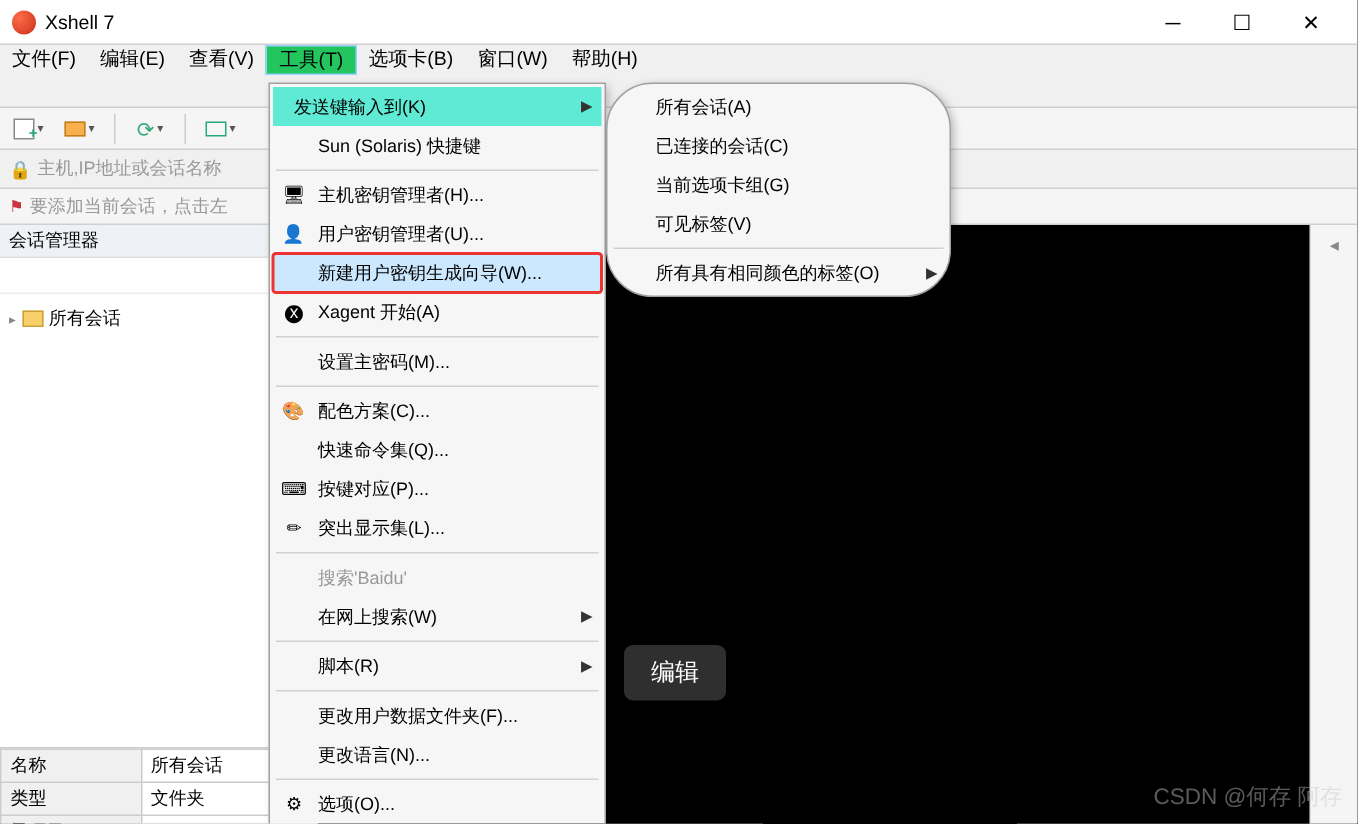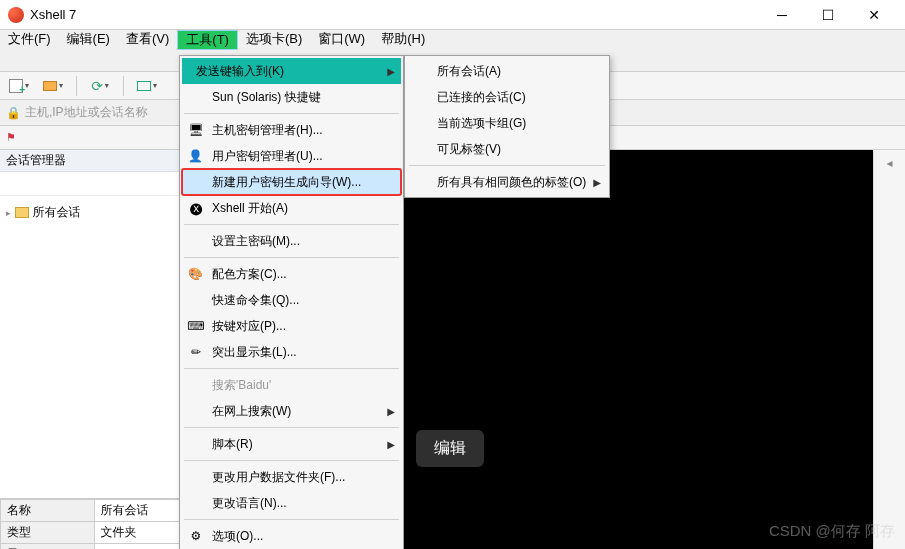--- a/index.html
+++ b/index.html
@@ -47,26 +47,26 @@
 
 .terminal { flex:1; background:#000; color:#ccc; font-family:Consolas,monospace; font-size:13px; padding:12px; position:relative; white-space:pre; }
 .slim-right { width:32px; background:#f5f5f5; border-left:1px solid #ddd; display:flex; flex-direction:column; align-items:center; padding-top:6px; gap:10px; color:#888; }
 
 
 .menu { position:absolute; background:#f6f6f6; border:1px solid #a0a0a0; box-shadow:2px 2px 6px rgba(0,0,0,0.25); padding:2px; z-index:100; }
 .menu .row { display:flex; align-items:center; height:26px; padding:0 18px 0 30px; position:relative; font-size:13px; white-space:nowrap; min-width:200px; }
 .menu .row .ricon { position:absolute; left:6px; width:16px; height:16px; display:flex; align-items:center; justify-content:center; font-size:12px; }
 .menu .row .arrow { position:absolute; right:6px; font-size:10px; color:#333; }
 .menu .sep { height:1px; background:#d0d0d0; margin:3px 2px; }
-.menu .row.hl { background:#14b8a6;padding-left:14px; }
+.menu .row.hl { background:#5eead4;padding-left:14px; }
 .menu .row.disabled { color:#999; }
 .menu .row.boxed { outline:2px solid #e33; outline-offset:-1px; border-radius:2px; background:#cce8ff; }
 
 #menu-tools { top:55px; left:179px; width:225px; }
-#menu-sub { top:55px; left:404px; width:206px; }
+#menu-sub { top:55px; left:404px; width:230px;border-radius:31px; }
 
 .edit-badge { position:absolute; top:430px; left:416px; background:rgba(50,50,50,0.95); color:#fff; padding:8px 18px; border-radius:6px; font-size:16px; z-index:200; }
 .watermark { position:absolute; right:10px; bottom:8px; color:rgba(200,200,200,0.45); font-size:15px; z-index:50; font-family:Arial; }
 </style>
 </head>
 <body>
 
 <div class="titlebar">
   <div class="logo"></div>
   <div class="title">Xshell 7</div>
@@ -106,20 +106,21 @@
     </div>
 </div>
 
 <div class="addressbar">
   <span class="lock-icon">🔒</span>
   <span class="address-input">主机,IP地址或会话名称</span>
 </div>
 
 <div class="sessionbar">
   <span class="flag-icon">⚑</span>
+  <span>要添加当前会话，点击左</span>
 </div>
 
 <div class="main">
   <div class="sidebar">
     <div class="side-title">
       <span>会话管理器</span>
       <span class="spacer"></span>
       <span class="pin">📌</span>
       <span class="pin" style="margin-left:6px;font-size:12px;">×</span>
     </div>
@@ -176,21 +177,21 @@
     </div>
   <div class="row">
       <span class="ricon">👤</span>
       <span>用户密钥管理者(U)...</span>
     </div>
   <div class="row boxed">
       <span>新建用户密钥生成向导(W)...</span>
     </div>
   <div class="row">
       <span class="ricon">🅧</span>
-      <span>Xshell 开始(A)</span>
+      <span>Xagent 开始(A)</span>
     </div>
   <div class="sep"></div>
   <div class="row">
       <span>设置主密码(M)...</span>
     </div>
   <div class="sep"></div>
   <div class="row">
       <span class="ricon">🎨</span>
       <span>配色方案(C)...</span>
     </div>

